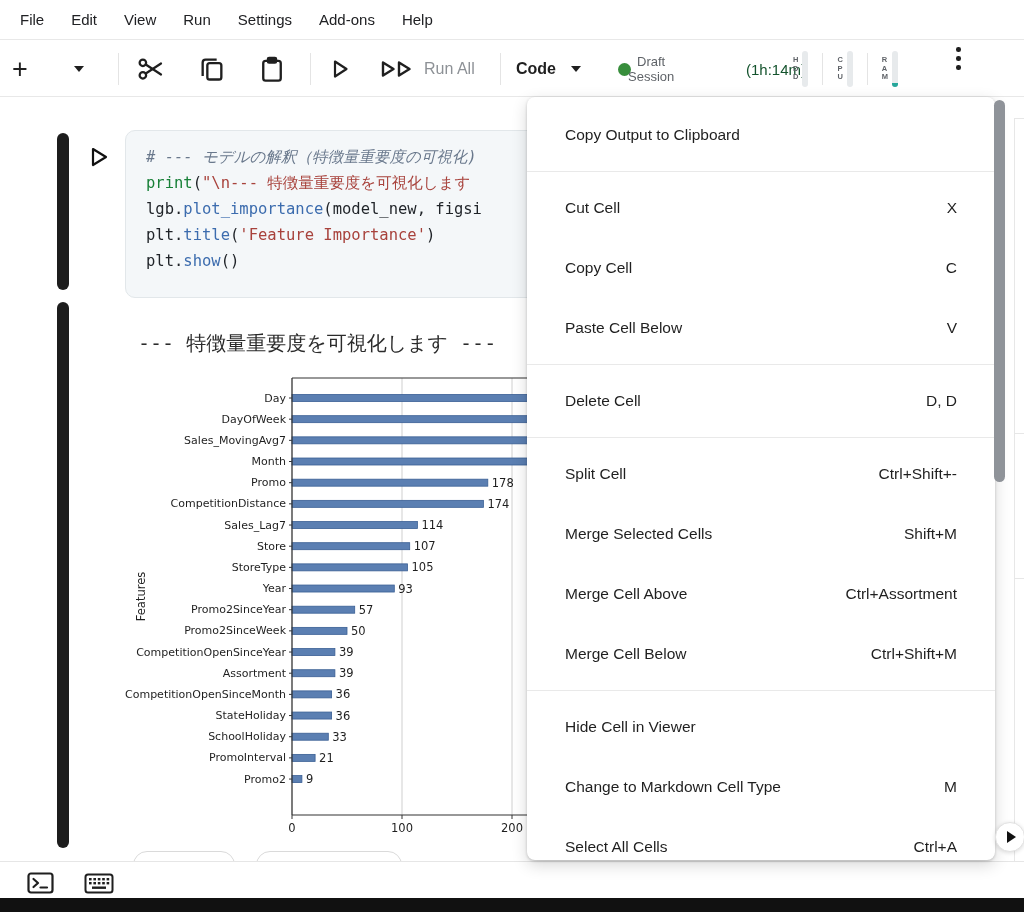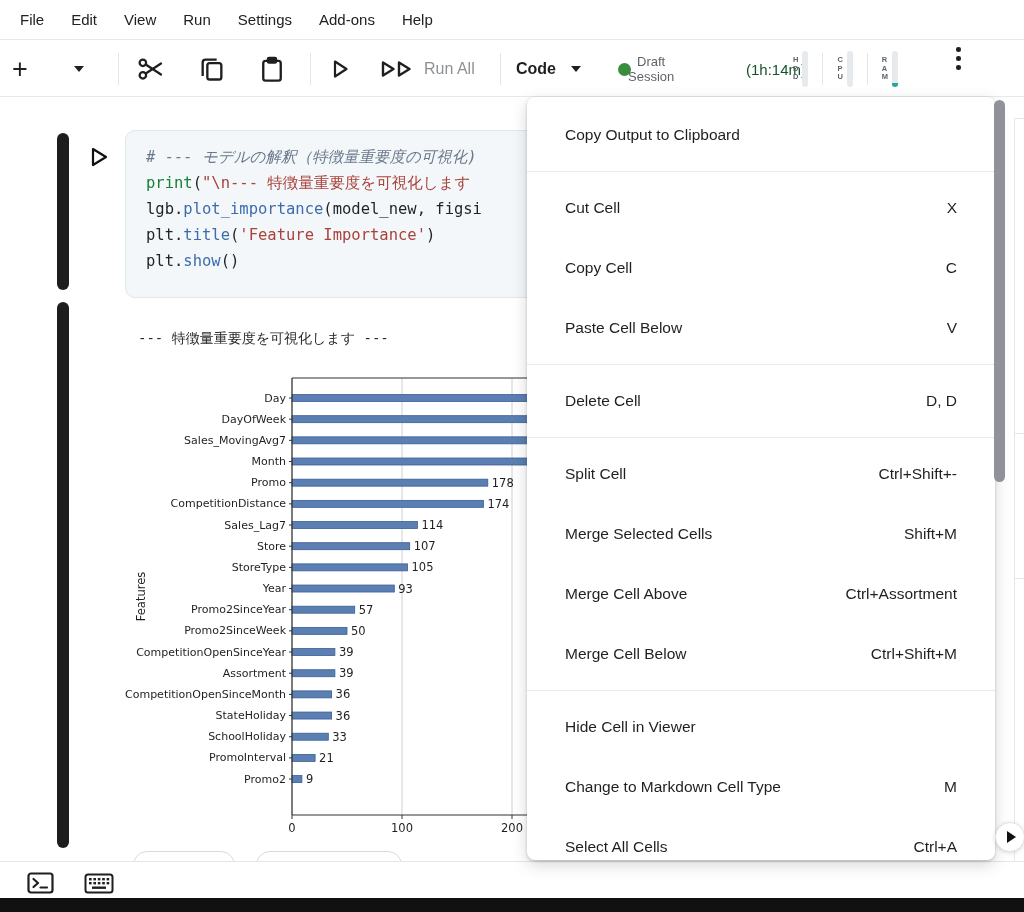--- a/index.html
+++ b/index.html
@@ -33,21 +33,21 @@
   .cell-bar { position:absolute; left:57px; width:12px; border-radius:7px; background:#1d1d1d; }
   .run-cell-btn { position:absolute; left:88px; top:146px; width:22px; height:22px; cursor:pointer; }
   .code-box { position:absolute; left:125px; top:130px; width:420px; height:168px; background:#f4f7f9; border:1px solid #e2e7ea; border-radius:10px; padding:13px 0 16px 20px; overflow:hidden; }
   .code-line { font-family:"DejaVu Sans Mono", monospace; font-size:15.5px; line-height:26px; white-space:pre; }
   .tok-comment { color:#69788c; font-style:italic; }
   .tok-builtin { color:#188038; }
   .tok-string  { color:#a8423c; }
   .tok-method  { color:#3c6cae;margin-top:35px; }
   .tok-plain   { color:#1f2328; }
 
-  .stdout-line { position:absolute; left:138px; top:330px; font-family:"DejaVu Sans Mono", monospace; font-size:14px; color:#2b2b2b; white-space:pre; }
+  .stdout-line { position:absolute; left:138px; top:330px; font-family:"DejaVu Sans Mono", monospace; font-size:20px; color:#2b2b2b; white-space:pre; }
 
   .chart-wrap { position:absolute; left:125px; top:370px; width:430px; height:485px; }
 
   
   .pill-ghost { position:absolute; height:28px; border:1.5px solid #dadada; border-radius:15px; background:#fff; }
 
   
   .footer { position:absolute; left:0; top:861px; width:1024px; height:41px; background:#fff; border-top:1px solid #e6e6e6; z-index:40; }
   .footer-icon { position:absolute; top:10px; cursor:pointer; }
   .bottom-strip { position:absolute; left:0; top:898px; width:1024px; height:14px; background:#111; z-index:45; }

